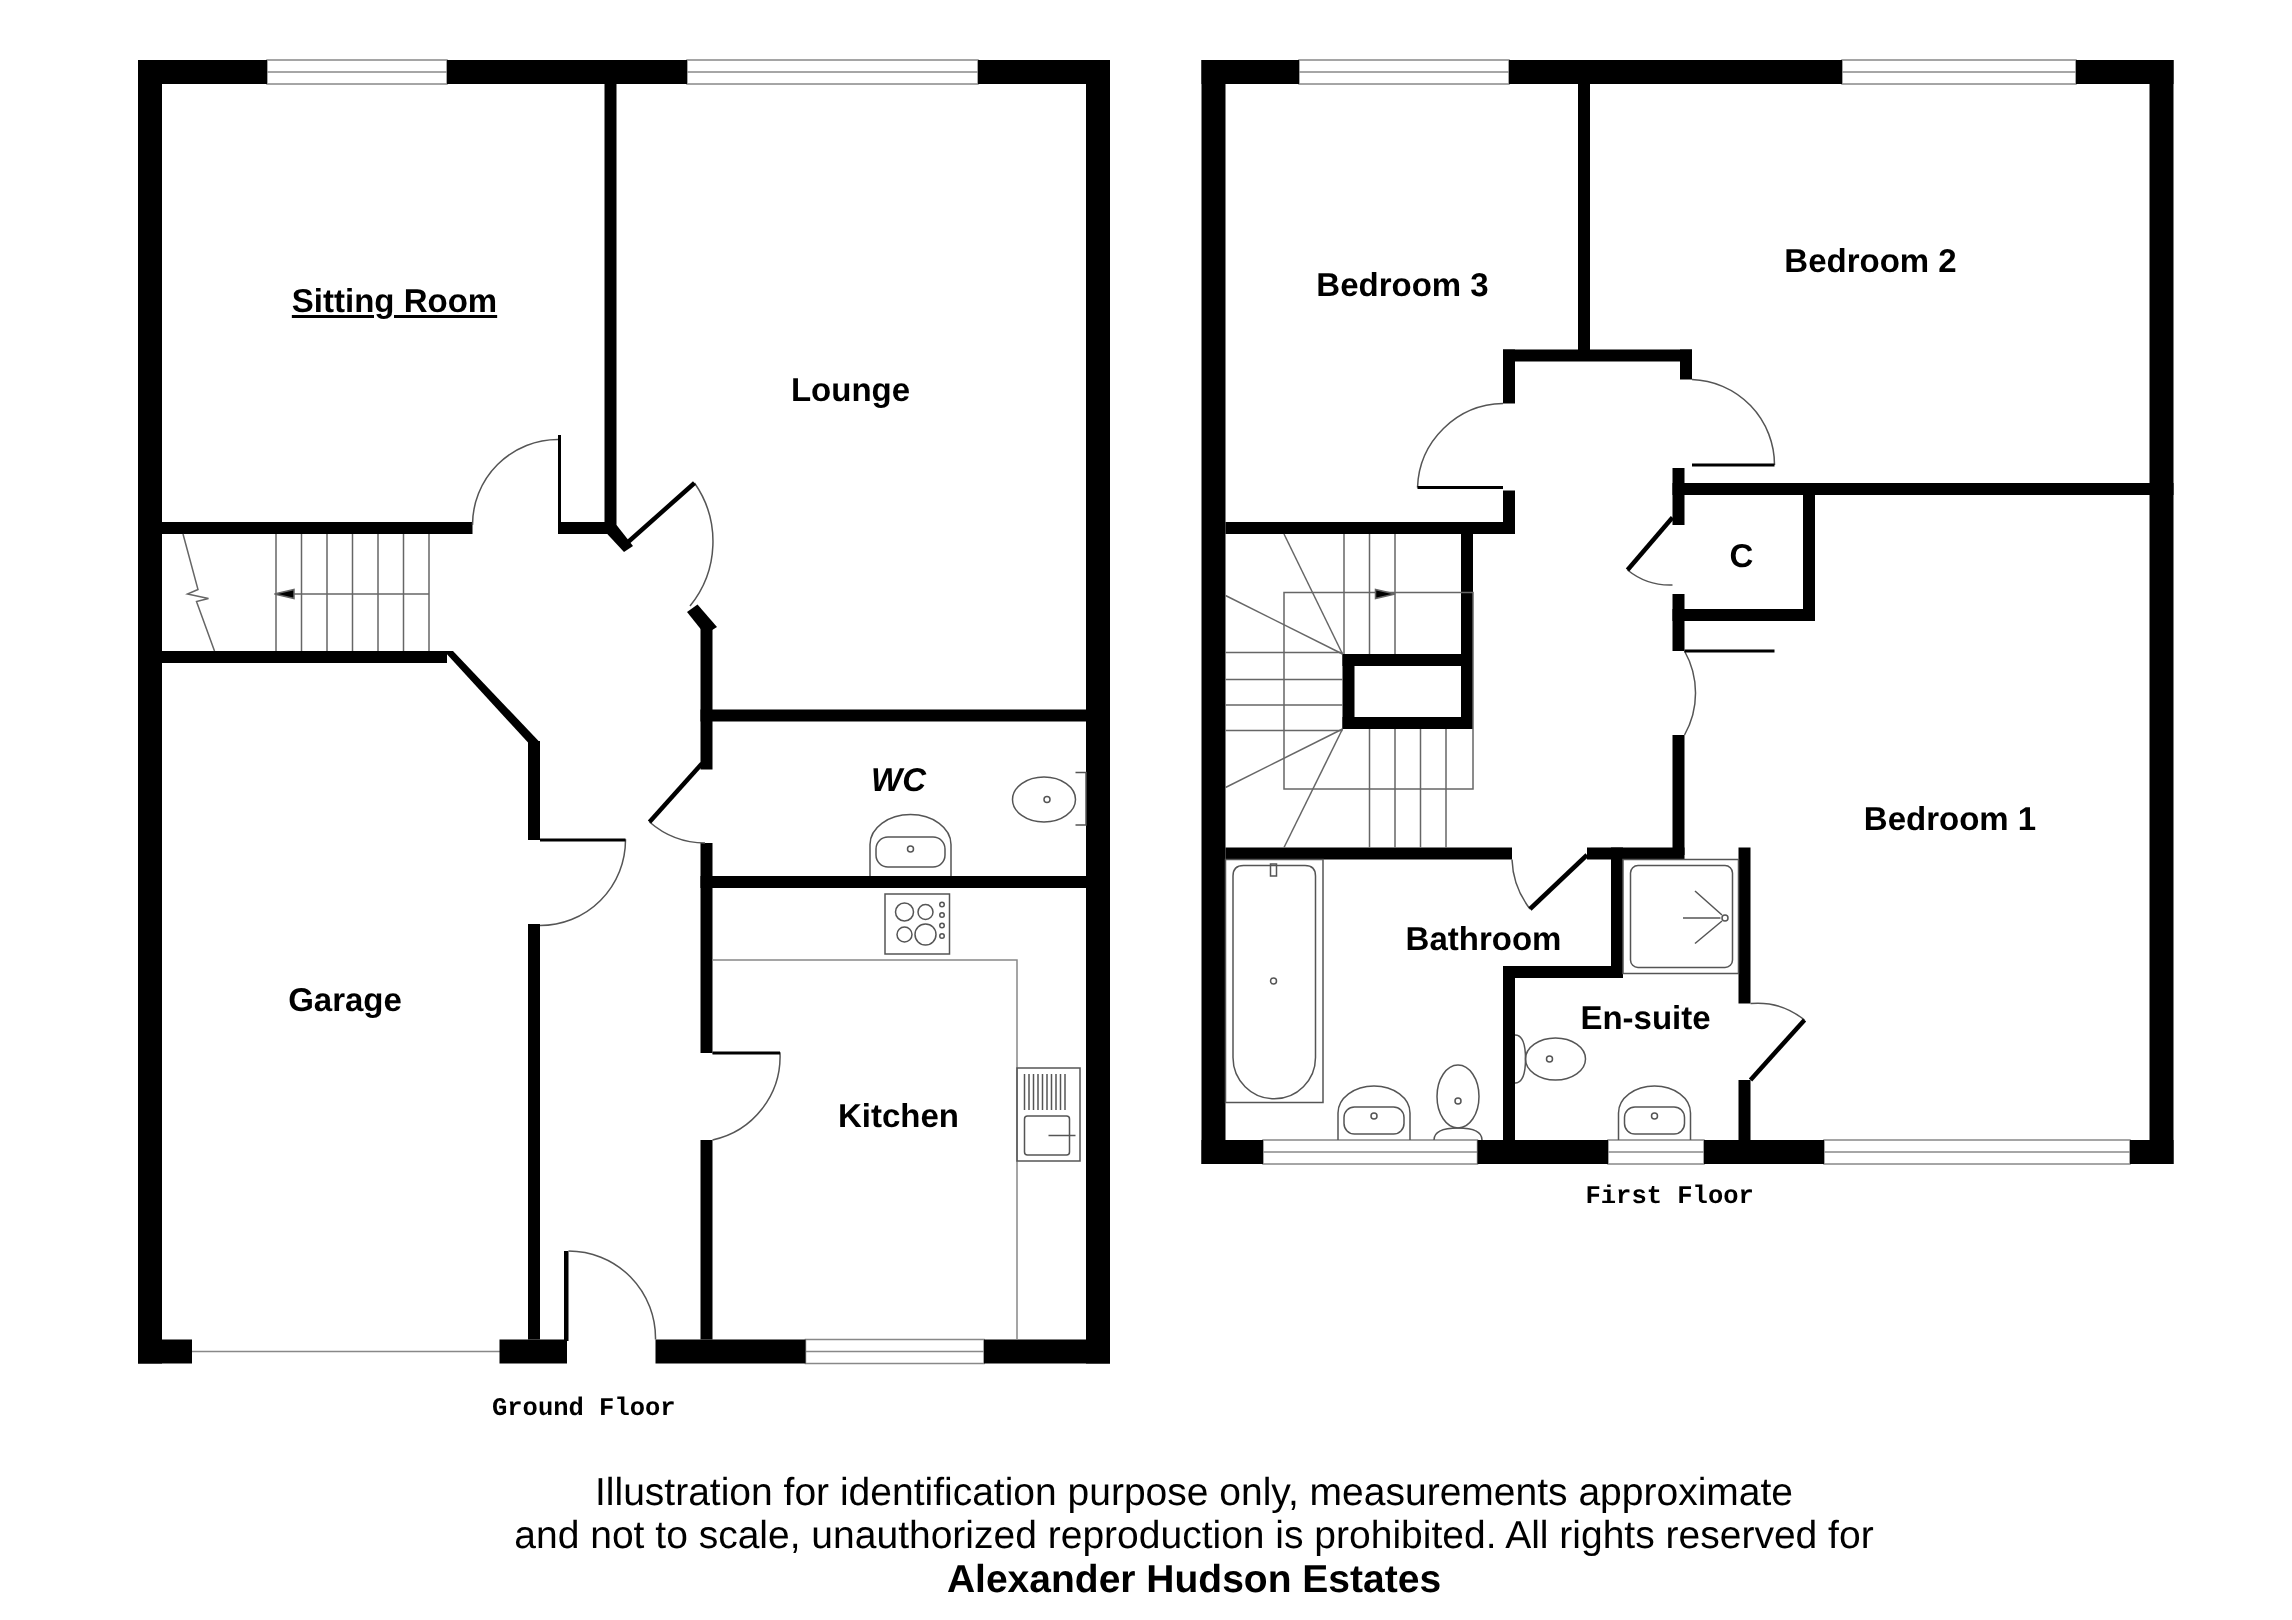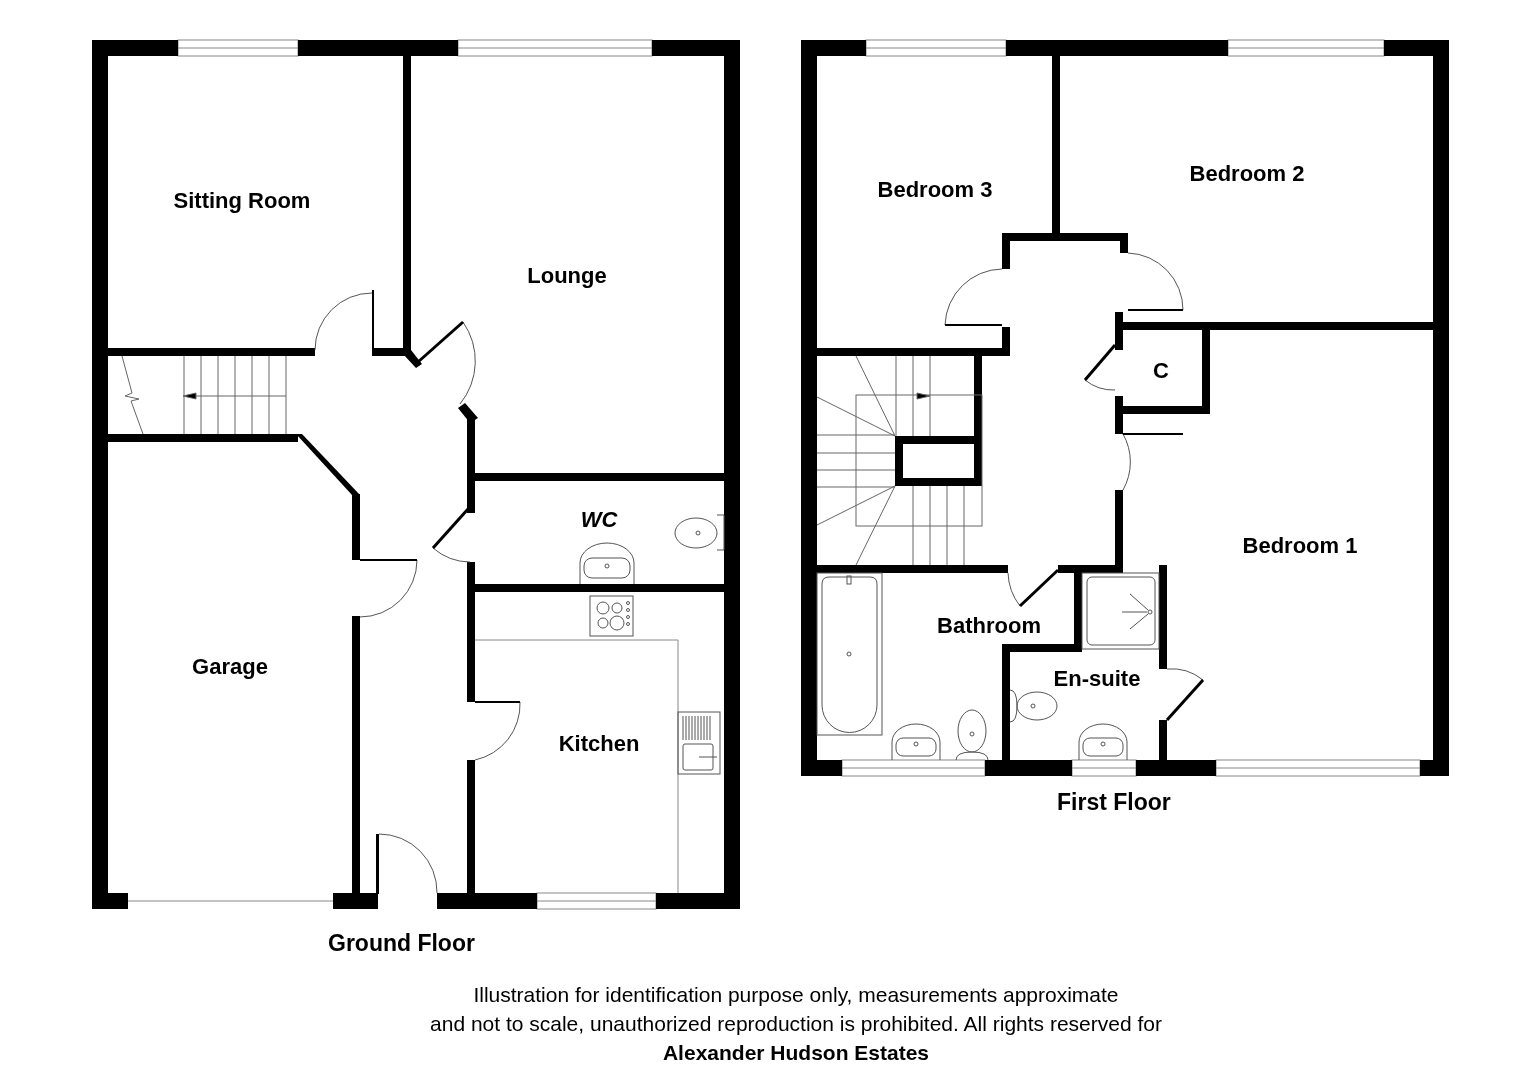--- a/index.html
+++ b/index.html
@@ -1,20 +1,20 @@
 <!DOCTYPE html>
 <html><head>
 <meta charset="utf-8">
 <style>
   html, body { margin:0; padding:0; background:#ffffff; }
   body { width:1528px; height:1080px; position:relative; overflow:hidden; font-family:"Liberation Sans", sans-serif; }
   svg#plan { position:absolute; left:0; top:0; }
   .room-label { position:absolute; font-family:"Liberation Sans", sans-serif; font-weight:bold; font-size:22px; color:#000; transform:translate(-50%,-50%); white-space:nowrap; }
-  .floor-title { position:absolute; font-family:Liberation Sans, sans-serif; font-weight:bold; font-size:23px; color:#000; white-space:nowrap; }
-  .disclaimer { position:absolute; left:0; width:1528px; text-align:center; font-family:"Liberation Sans", sans-serif; font-size:21px; color:#000; line-height:29px; top:980px; }
+  .floor-title { position:absolute; font-family:Liberation Mono, monospace; font-weight:bold; font-size:17px; color:#000; white-space:nowrap; }
+  .disclaimer { position:absolute; left:0; width:1528px; text-align:center; font-family:"Liberation Sans", sans-serif; font-size:26px; color:#000; line-height:29px; top:980px; }
   .disclaimer .company { font-weight:bold; }
   .disclaimer div { position:relative; left:32px; }
 </style>
 </head>
 <body>
 
 <svg id="plan" width="1528" height="1080" viewBox="0 0 1528 1080" xmlns="http://www.w3.org/2000/svg">
 
   <g>
 
@@ -251,22 +251,22 @@
       <rect x="1082" y="573" width="77" height="76"></rect>
       <rect x="1087" y="577" width="68" height="68" rx="5"></rect>
       <circle cx="1150" cy="612" r="2"></circle>
       <line x1="1122" y1="612" x2="1147" y2="612"></line>
       <line x1="1130" y1="594" x2="1148" y2="610"></line>
       <line x1="1130" y1="629" x2="1148" y2="614"></line>
     </g>
   </g>
 </svg>
 
-<div class="room-label" style="left:242px; top:201px;">Sitting Room</div>
-<div class="room-label" style="left:567px; top:276px;">Lounge</div>
+<div class="room-label" style="left:263px; top:201px;text-decoration:underline;">Sitting Room</div>
+<div class="room-label" style="left:567px; top:260px;">Lounge</div>
 <div class="room-label" style="left:599px; top:520px;font-style:italic;">WC</div>
 <div class="room-label" style="left:230px; top:667px;">Garage</div>
 <div class="room-label" style="left:599px; top:744px;">Kitchen</div>
 
 <div class="room-label" style="left:935px; top:190px;">Bedroom 3</div>
 <div class="room-label" style="left:1247px; top:174px;">Bedroom 2</div>
 <div class="room-label" style="left:1161px; top:371px;">C</div>
 <div class="room-label" style="left:1300px; top:546px;">Bedroom 1</div>
 <div class="room-label" style="left:950px; top:626px;margin-left:39px;">Bathroom</div>
 <div class="room-label" style="left:1097px; top:679px;text-align:right;">En-suite</div>

